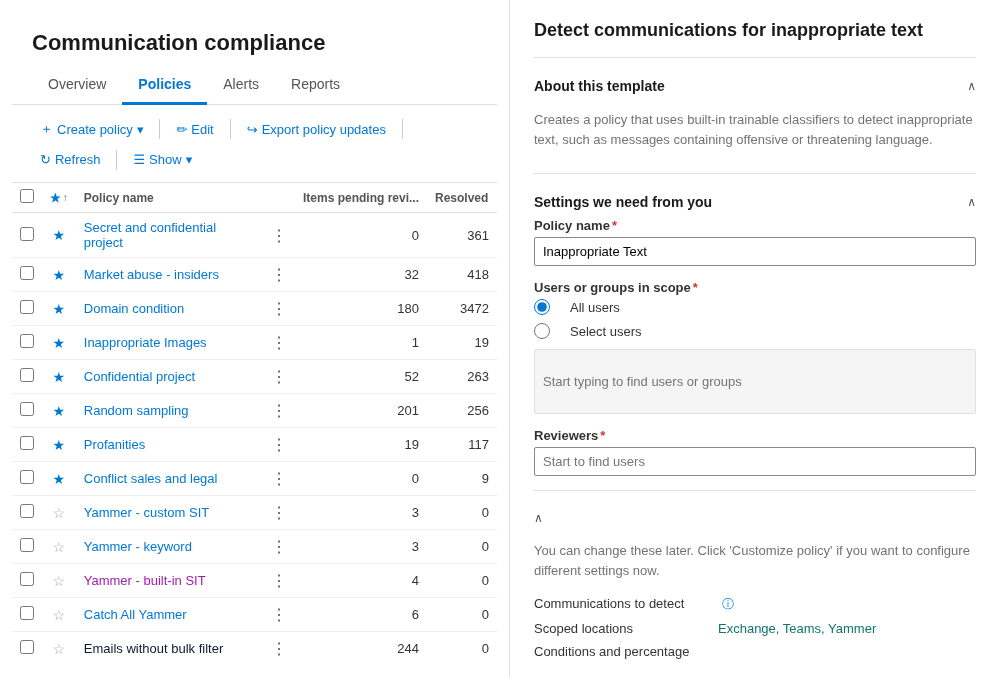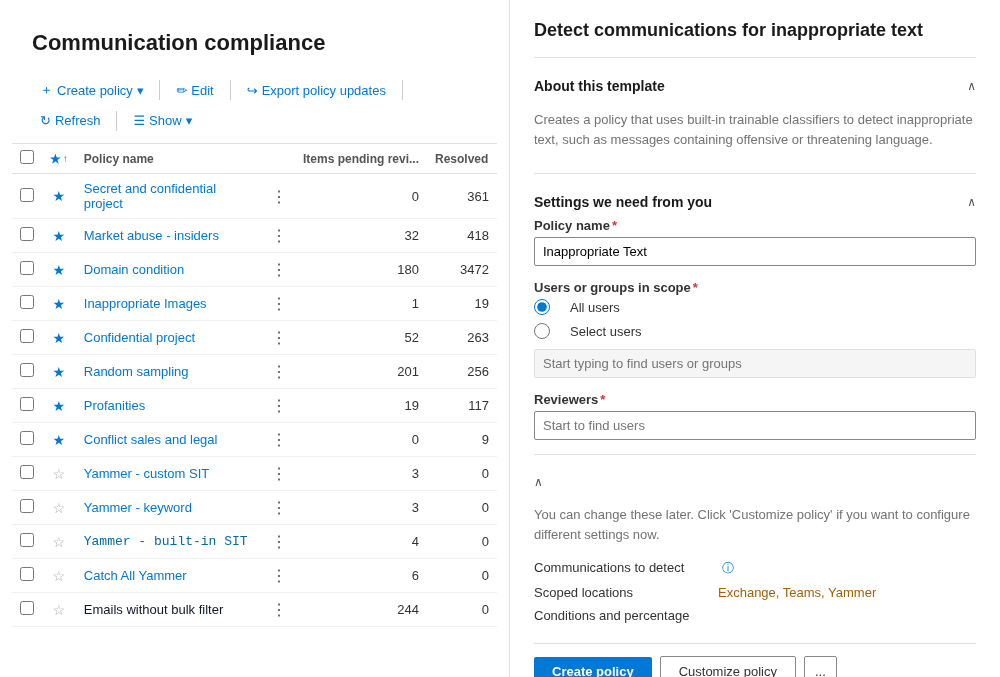--- a/index.html
+++ b/index.html
@@ -42,41 +42,47 @@
 
     .section-header { display: flex; justify-content: space-between; align-items: center; cursor: pointer; padding: 8px 0; }
     .section-header-title { font-size: 14px; font-weight: 600; color: #1a1a1a; }
     .chevron { font-size: 12px; color: #555; }
     .section-content { padding: 8px 0 12px 0; font-size: 13px; color: #737373; line-height: 1.5; }
 
     .form-group { margin-bottom: 14px; }
     .form-label { font-size: 13px; font-weight: 600; margin-bottom: 4px; display: flex; align-items: center; gap: 2px; }
     .required { color: #d13438; }
     .form-input { width: 100%; border: 1px solid #8a8886; border-radius: 2px; padding: 6px 8px; font-size: 13px; outline: none; }
-    .form-input-disabled { width: 100%; border: 1px solid #e0e0e0; border-radius: 2px; padding: 6px 8px; font-size: 13px; background: #f5f5f5; color: #888; }
+    .form-input-disabled { width: 100%; border: 1px solid #e0e0e0; border-radius: 2px; padding: 24px 8px; font-size: 13px; background: #f5f5f5; color: #888; }
 
     .radio-group { display: flex; flex-direction: column; gap: 8px; margin-bottom: 10px; }
     .radio-item { display: flex; align-items: center; gap: 20px; font-size: 13px; }
     .radio-item input[type="radio"] { width: 16px; height: 16px; accent-color: #0078d4; }
     .info-row { display: flex; gap: 24px; padding: 4px 0; }
     .info-label { font-size: 13px; color: #333; min-width: 160px; }
-    .info-value { font-size: 13px; color: #a16207; }
+    .info-value { font-size: 13px; color: #0f766e; }
     .info-icon { color: #0078d4; margin-left: 4px; cursor: pointer; font-size: 12px; }
 
     .btn-row { display: flex; align-items: center; gap: 8px; margin-top: 16px; padding-top: 12px; border-top: 1px solid #e0e0e0; }
     .btn-primary { background: #0078d4; color: #fff; border: none; padding: 7px 18px; font-size: 13px; border-radius: 2px; cursor: pointer; font-weight: 600; }
     .btn-secondary { background: #fff; color: #333; border: 1px solid #8a8886; padding: 7px 18px; font-size: 13px; border-radius: 2px; cursor: pointer; }
     .btn-dots { background: #fff; color: #333; border: 1px solid #8a8886; padding: 7px 10px; font-size: 13px; border-radius: 2px; cursor: pointer; }
   </style>
 </head>
 <body>
 
 <div class="left-panel">
   <div class="page-title">Communication compliance</div>
 
+  <nav class="nav-tabs">
+    <div class="nav-tab">Overview</div>
+    <div class="nav-tab active">Policies</div>
+    <div class="nav-tab">Alerts</div>
+    <div class="nav-tab">Reports</div>
+  </nav>
 
   <div class="toolbar">
     <button class="toolbar-btn">
       <span>＋</span>
       <span>Create policy</span>
       <span>▾</span>
     </button>
     <div class="toolbar-sep"></div>
     <button class="toolbar-btn">
       <span>✏</span>
@@ -238,21 +244,21 @@
       <td class="col-items">3</td>
       <td class="col-resolved">0</td>
     </tr>
           <tr>
       <td class="td-check">
         <input type="checkbox" style="">
       </td>
       <td class="td-star">
         <span class="star-empty">☆</span>
       </td>
-      <td style="color:#0369a1;cursor:pointer;font-family:Liberation Mono, monospace;">Yammer - built-in SIT</td>
+      <td style="color:#a21caf;cursor:pointer;">Yammer - built-in SIT</td>
       <td class="col-dots"><span class="dots">⋮</span></td>
       <td class="col-items">4</td>
       <td class="col-resolved">0</td>
     </tr>
           <tr>
       <td class="td-check">
         <input type="checkbox" style="">
       </td>
       <td class="td-star">
         <span class="star-empty">☆</span>

